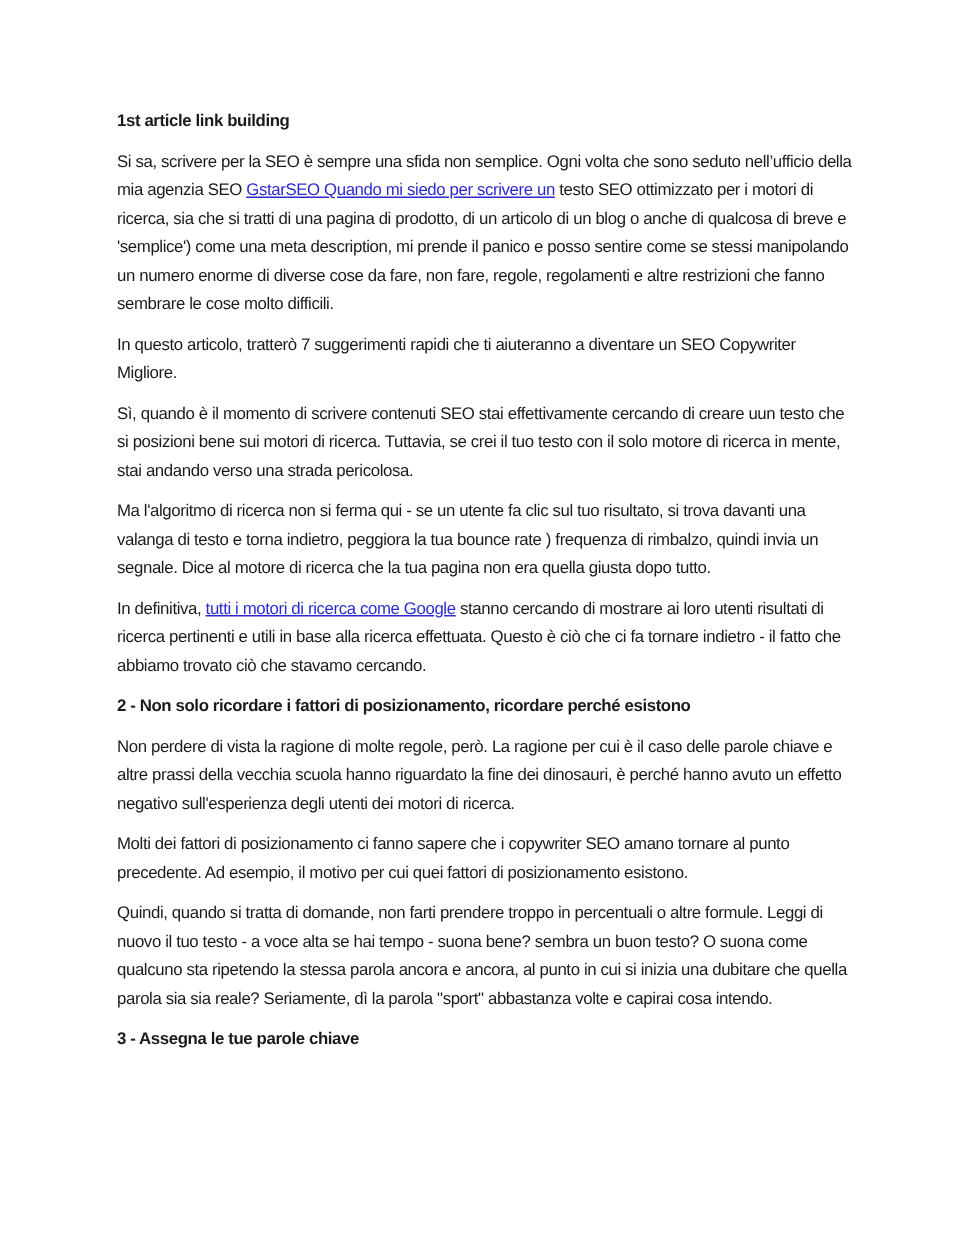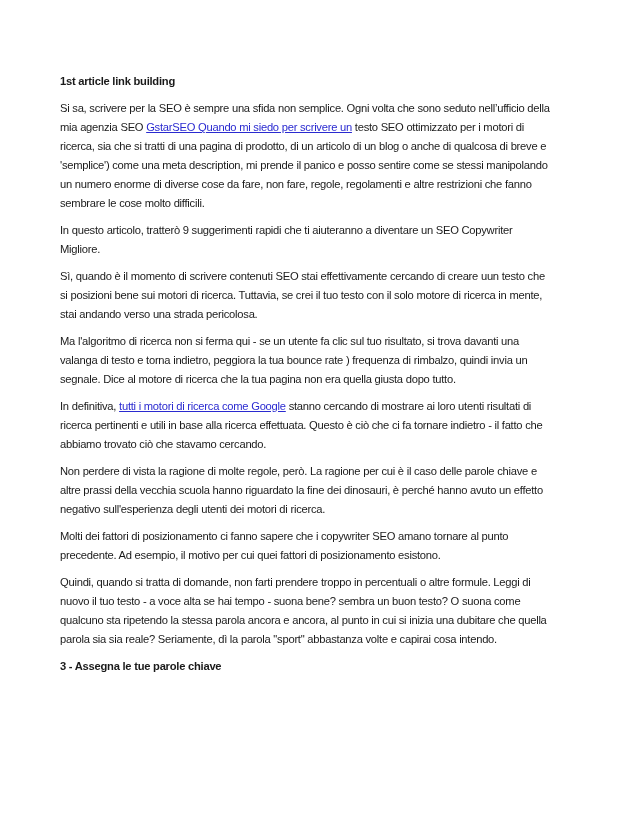--- a/index.html
+++ b/index.html
@@ -1,33 +1,34 @@
 <!DOCTYPE html>
 <html><head>
 <meta charset="utf-8">
 <style>
   html, body { margin: 0; padding: 0; background: #ffffff; }
   body { width: 638px; height: 826px; overflow: hidden; position: relative; }
   .page {
-    position: absolute; left: 60px; top: 72px; width: 492px;
+    position: absolute; left: 78px; top: 72px; width: 492px;
     font-family: "Liberation Sans", sans-serif;
     font-size: 11.2px; color: #1a1a1a; line-height: 19px;
     letter-spacing: -0.25px;
   }
   .page p { margin: 0 0 8px 0; }
   .page h2 { font-size: 11.2px; font-weight: bold; margin: 0 0 8px 0; line-height: 19px; }
   a { color: #2a2ad0; }
 </style>
 </head>
 <body>
 
 <div class="page">
   <h2>1st article link building</h2>
   <p><span>Si sa, scrivere per la SEO è sempre una sfida non semplice. Ogni volta che sono seduto nell’ufficio della mia agenzia SEO </span><a href="#">GstarSEO Quando mi siedo per scrivere un</a><span> testo SEO ottimizzato per i motori di ricerca, sia che si tratti di una pagina di prodotto, di un articolo di un blog o anche di qualcosa di breve e 'semplice') come una meta description,  mi prende il panico e posso sentire come se stessi manipolando un numero enorme di diverse cose da fare, non fare, regole, regolamenti e altre restrizioni che fanno sembrare le cose molto difficili.</span></p>
-  <p>In questo articolo, tratterò 9 suggerimenti rapidi che ti aiuteranno a diventare un SEO Copywriter Migliore.</p>
+  <p>In questo articolo, tratterò 7 suggerimenti rapidi che ti aiuteranno a diventare un SEO Copywriter Migliore.</p>
   <p>Sì, quando è il momento di scrivere contenuti SEO stai effettivamente cercando di creare uun testo che si posizioni bene sui motori di ricerca. Tuttavia, se crei il tuo testo con il solo motore di ricerca in mente, stai andando verso una strada pericolosa.</p>
   <p>Ma l'algoritmo di ricerca non si ferma qui - se un utente fa clic sul tuo risultato, si trova davanti una valanga di testo e torna indietro, peggiora la tua bounce rate ) frequenza di rimbalzo, quindi invia un segnale. Dice al motore di ricerca che la tua pagina non era quella giusta dopo tutto.</p>
   <p><span>In definitiva, </span><a href="#">tutti i motori di ricerca come Google</a><span> stanno cercando di mostrare ai loro utenti risultati di ricerca pertinenti e utili in base alla ricerca effettuata. Questo è ciò che ci fa tornare indietro - il fatto che abbiamo trovato ciò che stavamo cercando.</span></p>
+  <h2>2 - Non solo ricordare i fattori di posizionamento, ricordare perché esistono</h2>
   <p>Non perdere di vista la ragione di molte regole, però. La ragione per cui è il caso delle parole chiave e altre prassi della vecchia scuola hanno riguardato la fine dei dinosauri, è perché hanno avuto un effetto negativo sull'esperienza degli utenti dei motori di ricerca.</p>
   <p>Molti dei fattori di posizionamento ci fanno sapere che i copywriter SEO amano tornare al punto precedente. Ad esempio, il motivo per cui quei fattori di posizionamento esistono.</p>
   <p>Quindi, quando si tratta di domande, non farti prendere troppo in percentuali o altre formule. Leggi di nuovo il tuo testo - a voce alta se hai tempo - suona bene? sembra un buon testo? O suona come qualcuno sta ripetendo la stessa parola ancora e ancora, al punto in cui si inizia una dubitare che quella parola sia sia reale? Seriamente, dì la parola "sport" abbastanza volte e capirai cosa intendo.</p>
   <h2>3 - Assegna le tue parole chiave</h2>
 </div>
 
 </body></html>

